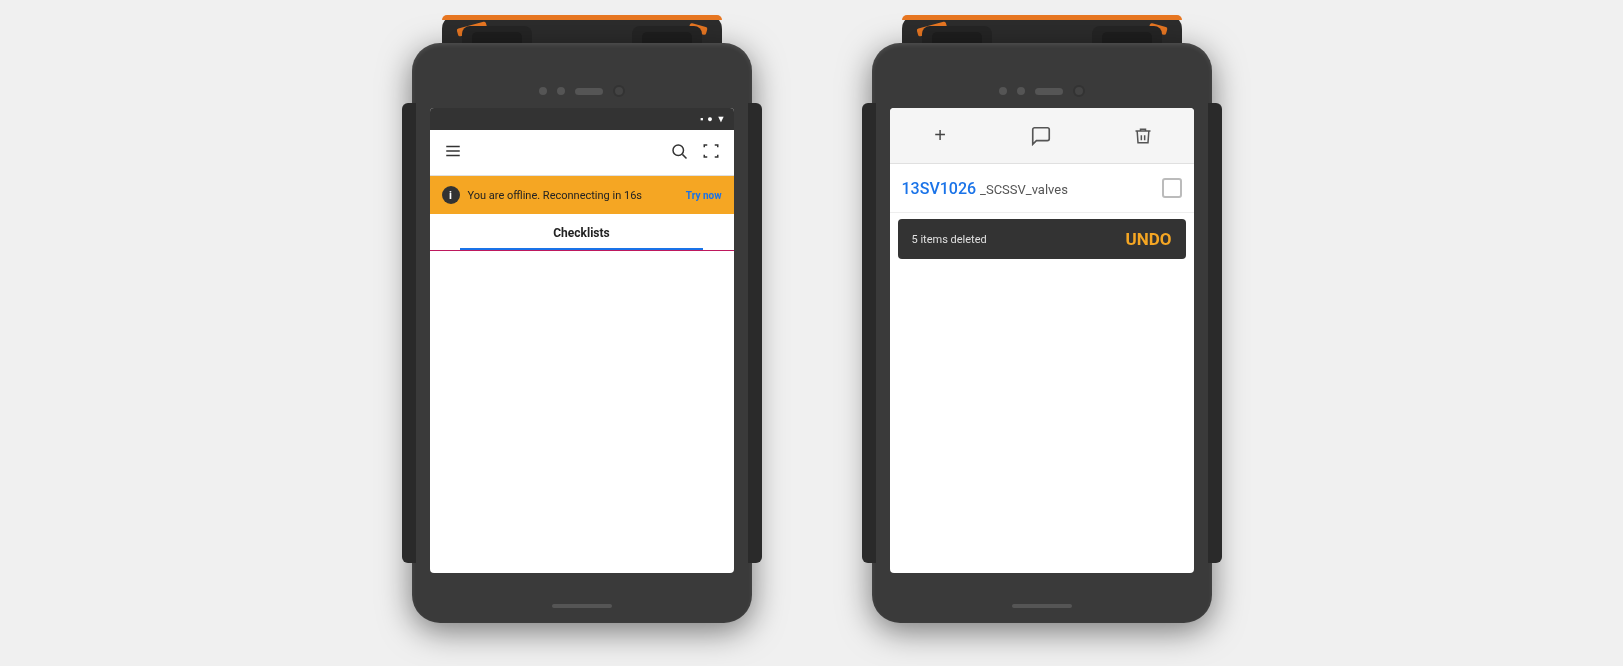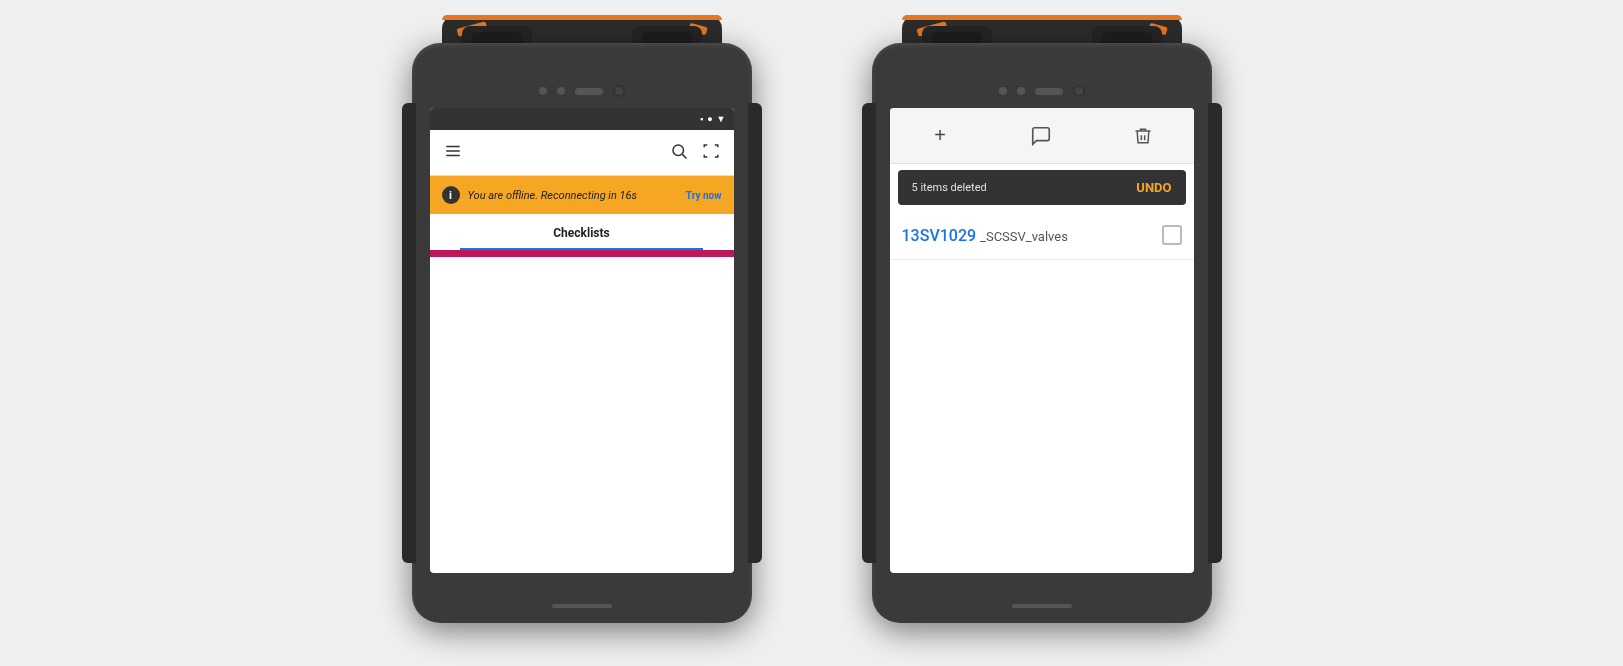--- a/index.html
+++ b/index.html
@@ -223,34 +223,33 @@
       display: flex;
       align-items: center;
       justify-content: center;
       flex-shrink: 0;
     }
 
     .offline-text {
       font-size: 11px;
       color: #222;
       flex: 1;
-      font-style: italic;
     }
 
     .try-now-link {
       font-size: 10px;
       color: #1a73e8;
       font-weight: bold;
       cursor: pointer;
     }
 
     
     .tabs-row {
       display: flex;
-      border-bottom: 7px solid #be185d;
+      border-bottom: 1px solid #be185d;
     }
 
     .tab {
       flex: 1;
       text-align: center;
       padding: 12px 0 10px;
       font-size: 12px;
       cursor: pointer;
       color: #888;
       position: relative;
@@ -347,21 +346,21 @@
       margin: 6px 8px;
       border-radius: 4px;
     }
 
     .snackbar-text {
       font-size: 11px;
       color: #e0e0e0;
     }
 
     .snackbar-undo {
-      font-size: 13px;
+      font-size: 17px;
       color: #f5a623;
       font-weight: bold;
       cursor: pointer;
     }
   </style>
 </head>
 <body>
 
 <div class="device">
 
@@ -470,32 +469,32 @@
         <button class="toolbar-btn">
           <svg width="20" height="20" viewBox="0 0 24 24" fill="none" stroke="#555" stroke-width="1.8">
             <polyline points="3 6 5 6 21 6"></polyline>
             <path d="M19 6l-1 14H6L5 6"></path>
             <path d="M10 11v6M14 11v6"></path>
             <path d="M9 6V4h6v2"></path>
           </svg>
         </button>
       </div>
 
+      <div class="checklist-item">
+        <div>
+          <span class="item-link">13SV1026</span>
+          <span class="item-suffix">_SCSSV_valves</span>
+        </div>
+        <div class="item-checkbox"></div>
+      </div>
 
       <div class="snackbar">
         <span class="snackbar-text">5 items deleted</span>
         <span class="snackbar-undo">UNDO</span>
       </div>
 
-      <div class="checklist-item">
-        <div>
-          <span class="item-link">13SV1029</span>
-          <span class="item-suffix">_SCSSV_valves</span>
-        </div>
-        <div class="item-checkbox"></div>
-      </div>
 
 
     </div>
 
     <div class="phone-bottom-bar"></div>
   </div>
 </div>
 
 </body></html>

